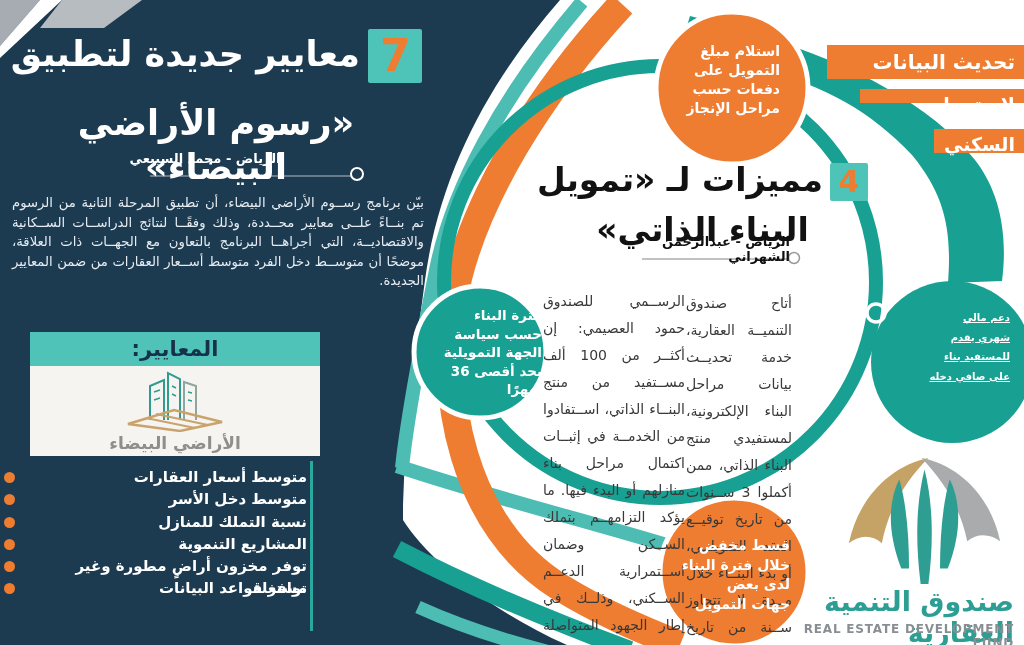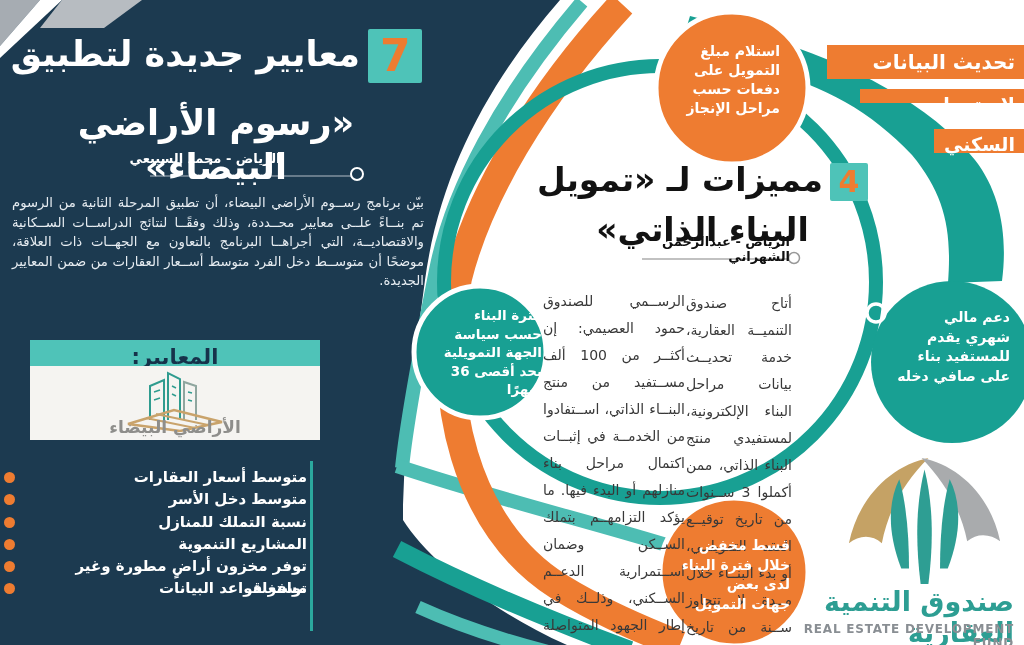--- a/index.html
+++ b/index.html
@@ -13,41 +13,41 @@
 
   
   .lp-title{left:10px;top:26px;width:412px;direction:rtl;text-align:right;color:#fff;font-weight:bold;}
   .lp-title .t1{font-size:35px;line-height:56px;letter-spacing:-0.5px;}
   .lp-title .t2{font-size:35px;line-height:44px;margin-top:18px;text-align:center;}
   .badge{display:inline-block;text-align:center;background:#4EC3B8;color:#EE7C31;font-weight:bold;vertical-align:middle;border-radius:2px;}
   .badge7{width:54px;height:54px;line-height:54px;font-size:44px;margin-left:8px;}
   .badge4{width:38px;height:38px;line-height:38px;font-size:30px;margin-left:7px;}
   .lp-byline{left:40px;top:151px;width:330px;text-align:center;color:#fff;font-size:13px;font-weight:bold;direction:rtl;}
   .lp-par{left:12px;top:193px;width:412px;direction:rtl;text-align:justify;color:#E7EDF2;font-size:13.2px;line-height:19.6px;}
-  .crit-head{left:30px;top:332px;width:290px;height:34px;line-height:34px;background:#4FC3B8;color:#16324A;font-size:21px;font-weight:bold;text-align:center;direction:rtl;margin-top:8px;}
-  .crit-box{left:30px;top:366px;width:290px;height:74px;background:#F5F4F1;}
+  .crit-head{left:30px;top:332px;width:290px;height:34px;line-height:34px;background:#4FC3B8;color:#16324A;font-size:21px;font-weight:bold;text-align:center;direction:rtl;}
+  .crit-box{left:30px;top:366px;width:290px;height:90px;background:#F5F4F1;}
   .crit-box .label{position:absolute;bottom:3px;left:0;width:100%;text-align:center;color:#8E8E8B;font-size:17px;font-weight:bold;direction:rtl;}
   .crit-list{left:15px;top:466px;width:292px;direction:rtl;}
   .crit-row{position:relative;height:22.3px;line-height:22.3px;text-align:right;color:#fff;font-size:15px;font-weight:bold;padding-left:4px;}
   .crit-dot{position:absolute;left:-11px;top:6px;width:11px;height:11px;border-radius:50%;background:#EE7C31;}
   .crit-line{left:310px;top:461px;width:3px;height:170px;background:#2BA89E;}
 
   
   .ft-title{left:535px;top:158px;width:335px;direction:rtl;text-align:center;color:#121212;font-weight:bold;}
   .ft-title .t1{font-size:33px;line-height:44px;}
   .ft-title .t2{font-size:33px;line-height:40px;margin-top:8px;}
   .ft-byline{left:640px;top:234px;width:150px;direction:rtl;text-align:right;color:#101010;font-size:13px;font-weight:bold;}
   .col{direction:rtl;text-align:justify;color:#383838;font-size:14px;line-height:27px;}
   .col-r{left:686px;top:290px;width:106px;}
   .col-l{left:543px;top:288px;width:142px;}
 
   .fcircle-text{direction:rtl;text-align:right;color:#fff;font-weight:bold;white-space:pre-line;}
   .fc-top{left:655px;top:42px;width:125px;font-size:14px;line-height:19px;}
   .fc-left{left:417px;top:306px;width:125px;font-size:13.5px;line-height:18.5px;}
-  .fc-right{left:885px;top:308px;width:125px;font-size:14px;line-height:19.5px;}
+  .fc-right{left:885px;top:308px;width:125px;font-size:10px;line-height:19.5px;text-decoration:underline;}
   .fc-bottom{left:660px;top:536px;width:130px;font-size:14px;line-height:19.5px;}
 
   
   .hbar{right:0;background:#EE7C31;color:#fff;font-weight:bold;text-align:right;direction:rtl;padding:0 9px;box-sizing:border-box;}
   .hbar1{top:45px;width:197px;height:34px;line-height:34px;font-size:20px;}
   .hbar2{top:89px;width:164px;height:14px;line-height:30px;font-size:19px;padding-left:44px;}
   .hbar3{top:129px;width:90px;height:24px;line-height:30px;font-size:19px;}
 
   
   .logo-ar{left:770px;top:586px;width:244px;text-align:right;direction:rtl;color:#2D9E93;font-size:27px;font-weight:bold;}

